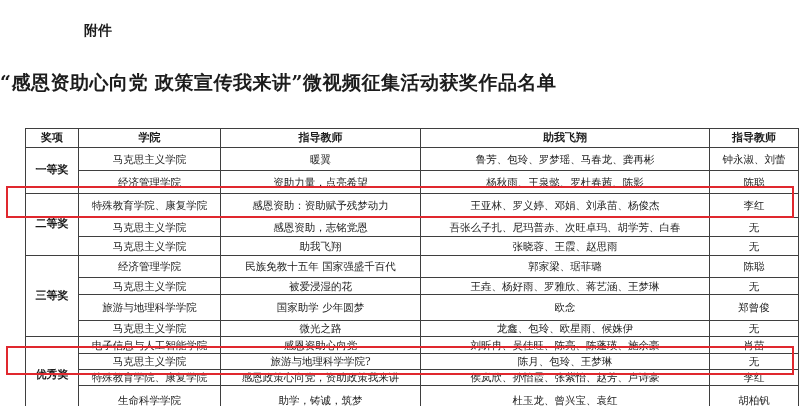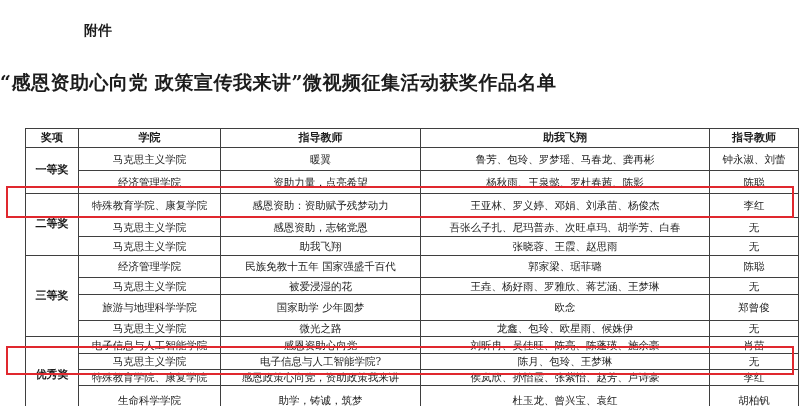--- a/index.html
+++ b/index.html
@@ -144,21 +144,21 @@
         </tr>
         <tr style="height: 17px;">
           <td rowspan="4" class="award-cell">优秀奖</td>
           <td>电子信息与人工智能学院</td>
           <td>感恩资助心向党</td>
           <td>刘昕冉、吴佳旺、陈亮、陈蓬瑛、施余豪</td>
           <td>肖苗</td>
         </tr>
         <tr style="height: 16px;">
           <td>马克思主义学院</td>
-          <td>电子信息与人工智能学院?</td>
+          <td>旅游与地理科学学院?</td>
           <td>陈月、包玲、王梦琳</td>
           <td>无</td>
         </tr>
         <tr style="height: 16px;">
           <td>特殊教育学院、康复学院</td>
           <td>感恩政策心向党，资助政策我来讲</td>
           <td>侯岚欣、孙怡霞、张紫怡、赵芳、卢诗豪</td>
           <td>李红</td>
         </tr>
         <tr style="height: 29px;">

